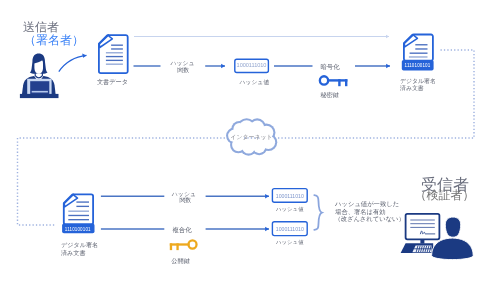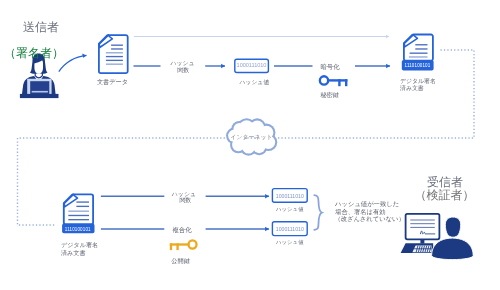--- a/index.html
+++ b/index.html
@@ -161,21 +161,21 @@
 <line x1="426.7" y1="245.8" x2="425" y2="252.0"></line>
 <line x1="428.9" y1="245.8" x2="427.2" y2="252.0"></line>
 <line x1="431.1" y1="245.8" x2="429.4" y2="252.0"></line>
 </g>
 <line x1="414.0" y1="248.8" x2="431.6" y2="248.8" stroke="#1b3a82" stroke-width="0.8"></line>
 <path d="M431.6,255.6 C431.6,245.6 438.4,240.2 446.2,238.7 C448.3,238.3 450.6,238.1 452.4,238.1 C454.2,238.1 456.5,238.3 458.6,238.7 C466.4,240.2 473.2,245.6 473.2,255.6 C473.2,257.9 464.0,259.6 452.4,259.6 C440.8,259.6 431.6,257.9 431.6,255.6 Z" fill="#1b3a82" stroke="#ffffff" stroke-width="0.9"></path>
 <path d="M445.3,224.8 C445.3,219.4 448.7,217.1 453.0,217.1 C457.3,217.1 460.7,219.4 460.7,224.8 C460.7,228.6 459.9,232.0 458.6,234.2 C457.3,236.4 455.2,237.2 453.0,237.2 C450.8,237.2 448.7,236.4 447.4,234.2 C446.1,232.0 445.3,228.6 445.3,224.8 Z" fill="#1b3a82" stroke="#ffffff" stroke-width="0.9"></path>
 </g>
 </svg>
 <div class="txt c" style="left:41px;top:20px;font-size:12px;color:#6b6f7e;">送信者</div>
-<div class="txt c" style="left:34px;top:33.2px;font-size:12px;color:#15803d;margin-top:13px;">（署名者）</div>
+<div class="txt c" style="left:54px;top:33.2px;font-size:12px;color:#3b82f6;">（署名者）</div>
 <div class="txt c" style="left:112.5px;top:77.5px;font-size:6.2px;color:#5d6270;">文書データ</div>
 <div class="txt c" style="left:182.5px;top:60.4px;font-size:5.9px;color:#5d6270;">ハッシュ</div>
 <div class="txt c" style="left:183.2px;top:67px;font-size:5.9px;color:#5d6270;">関数</div>
 <div class="txt c" style="left:251.5px;top:61.8px;font-size:5.6px;color:#93a6cf;letter-spacing:-0.05px;">1000111010</div>
 <div class="txt c" style="left:254.3px;top:79px;font-size:5.8px;color:#5d6270;">ハッシュ値</div>
 <div class="txt c" style="left:330px;top:62.6px;font-size:6.4px;color:#5d6270;">暗号化</div>
 <div class="txt c" style="left:329.7px;top:90.6px;font-size:6.2px;color:#5d6270;">秘密鍵</div>
 <div class="txt c" style="left:417.5px;top:63.2px;font-size:4.5px;color:#ffffff;letter-spacing:0.15px;">1110100101</div>
 <div class="txt" style="left:400px;top:78px;font-size:5.9px;color:#5d6270;">デジタル署名</div>
 <div class="txt" style="left:400px;top:85.4px;font-size:5.9px;color:#5d6270;">済み文書</div>
@@ -187,15 +187,15 @@
 <div class="txt c" style="left:185.3px;top:197px;font-size:5.9px;color:#5d6270;">関数</div>
 <div class="txt c" style="left:182px;top:226.4px;font-size:6.4px;color:#5d6270;">複合化</div>
 <div class="txt c" style="left:180.6px;top:256.8px;font-size:6.2px;color:#5d6270;">公開鍵</div>
 <div class="txt c" style="left:289.8px;top:192.5px;font-size:5.2px;color:#7f97cc;">1000111010</div>
 <div class="txt c" style="left:289.8px;top:206px;font-size:5.4px;color:#5d6270;">ハッシュ値</div>
 <div class="txt c" style="left:289.8px;top:225.7px;font-size:5.2px;color:#7f97cc;">1000111010</div>
 <div class="txt c" style="left:289.8px;top:239px;font-size:5.4px;color:#5d6270;">ハッシュ値</div>
 <div class="txt" style="left:335.1px;top:199.6px;font-size:6.3px;color:#5d6270;">ハッシュ値が一致した</div>
 <div class="txt" style="left:335.1px;top:207.5px;font-size:6.3px;color:#5d6270;">場合、署名は有効</div>
 <div class="txt" style="left:334.4px;top:215px;font-size:6.3px;color:#5d6270;">（改ざんされていない）</div>
-<div class="txt c" style="left:445px;top:174.6px;font-size:12px;color:#6b6f7e;">受信者</div>
+<div class="txt c" style="left:445px;top:174.6px;font-size:16px;color:#6b6f7e;">受信者</div>
 <div class="txt c" style="left:444.6px;top:187.8px;font-size:12px;color:#737373;">（検証者）</div>
 </div>
 
 </body></html>

